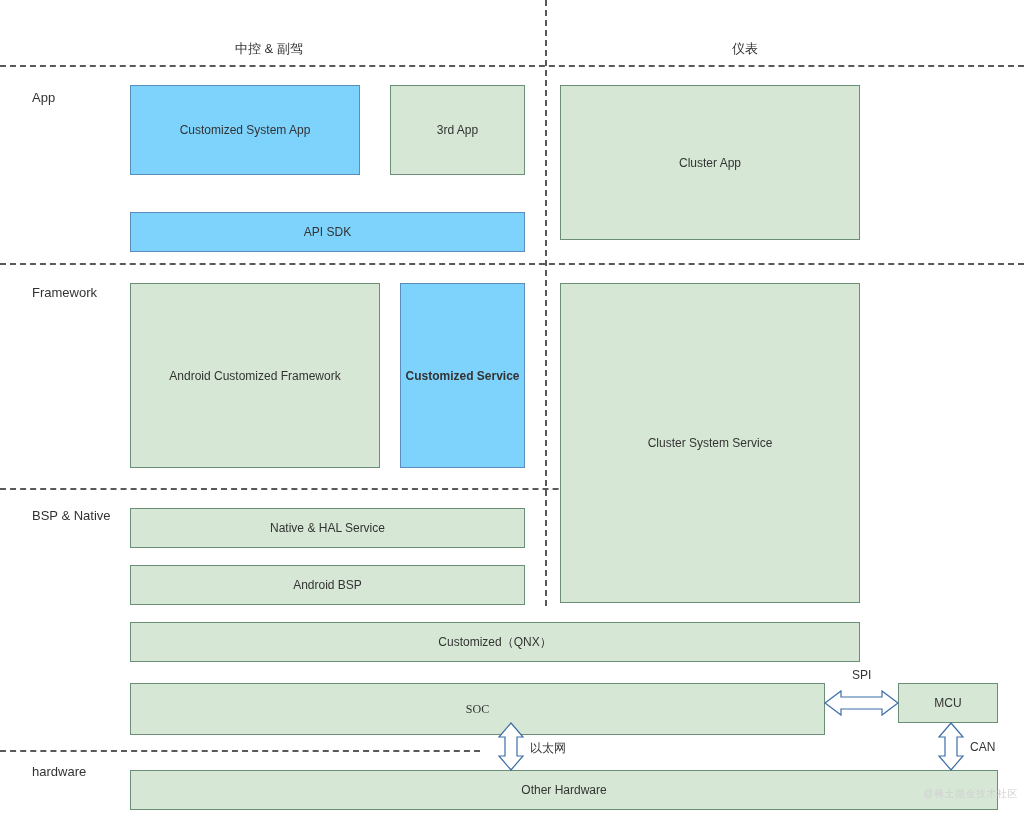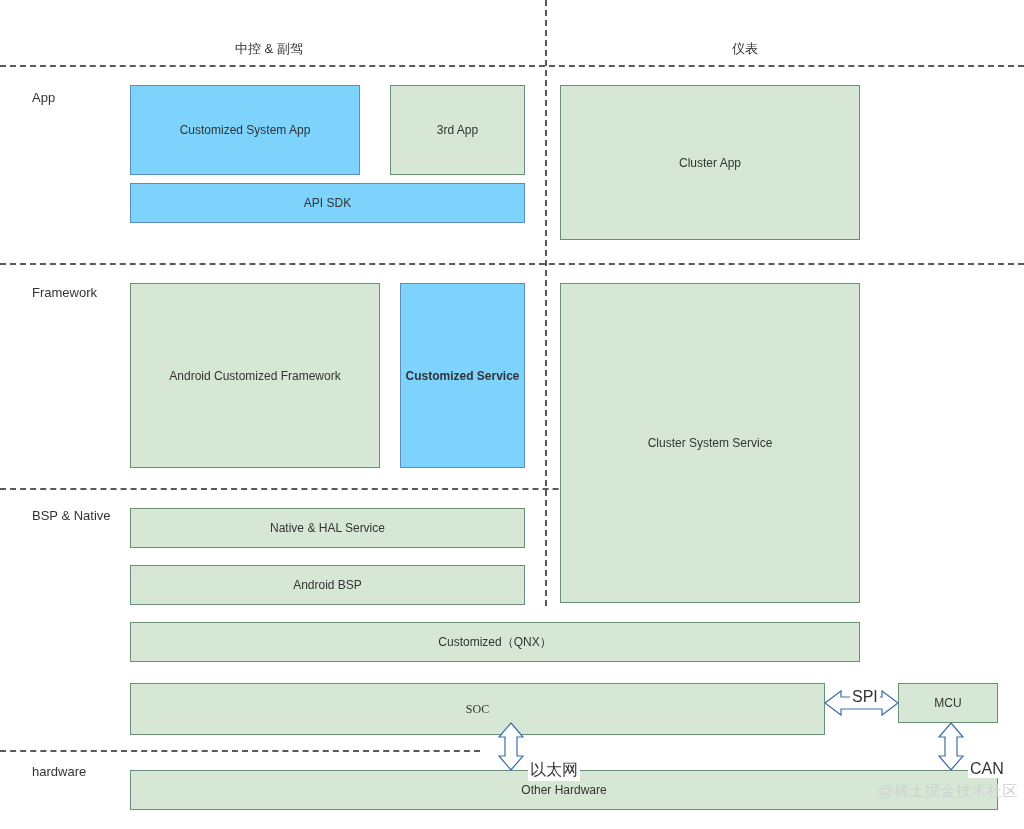--- a/index.html
+++ b/index.html
@@ -53,41 +53,40 @@
     position: absolute;
     top: 0;
     width: 0;
     border-left: 2px dashed #595959;
   }
 
   .watermark {
     position: absolute;
     right: 6px;
     bottom: 28px;
-    font-size: 15px;
+    font-size: 10px;
     color: #d0d0d0;
     letter-spacing: 0.5px;
   }
 
   svg.arrow {
     position: absolute;
     overflow: visible;
   }
   .arrow-shape {
     fill: #ffffff;
     stroke: #3d6ea8;
     stroke-width: 1.2;
   }
   .arrow-label {
     position: absolute;
-    font-size: 16px;
+    font-size: 12px;
     color: #333;
     background: #ffffff;
     padding: 0 2px;
-    margin-top: 20px;
   }
 </style>
 </head>
 <body>
 
 <div class="hline" style="top:65px;"></div>
 
 <div class="hline" style="top:263px;"></div>
 
 <div class="hline-partial" style="top:488px; left:0; width:860px;"></div>
@@ -103,21 +102,21 @@
 <div class="label" style="left:32px; top:285px;">Framework</div>
 <div class="label" style="left:32px; top:508px;">BSP &amp; Native</div>
 <div class="label" style="left:32px; top:764px;">hardware</div>
 
 <div class="box blue" style="left:130px; top:85px; width:230px; height:90px;">
   <span>Customized System App</span>
 </div>
 <div class="box green" style="left:390px; top:85px; width:135px; height:90px;">
   <span>3rd App</span>
 </div>
-<div class="box blue" style="left:130px; top:183px; width:395px; height:40px;">
+<div class="box blue" style="left:130px; top:212px; width:395px; height:40px;">
   <span>API SDK</span>
 </div>
 <div class="box green" style="left:560px; top:85px; width:300px; height:155px;">
   <span>Cluster App</span>
 </div>
 
 <div class="box green" style="left:130px; top:283px; width:250px; height:185px;">
   <span>Android Customized Framework</span>
 </div>
 <div class="box blue" style="left:400px; top:283px; width:125px; height:185px;">

